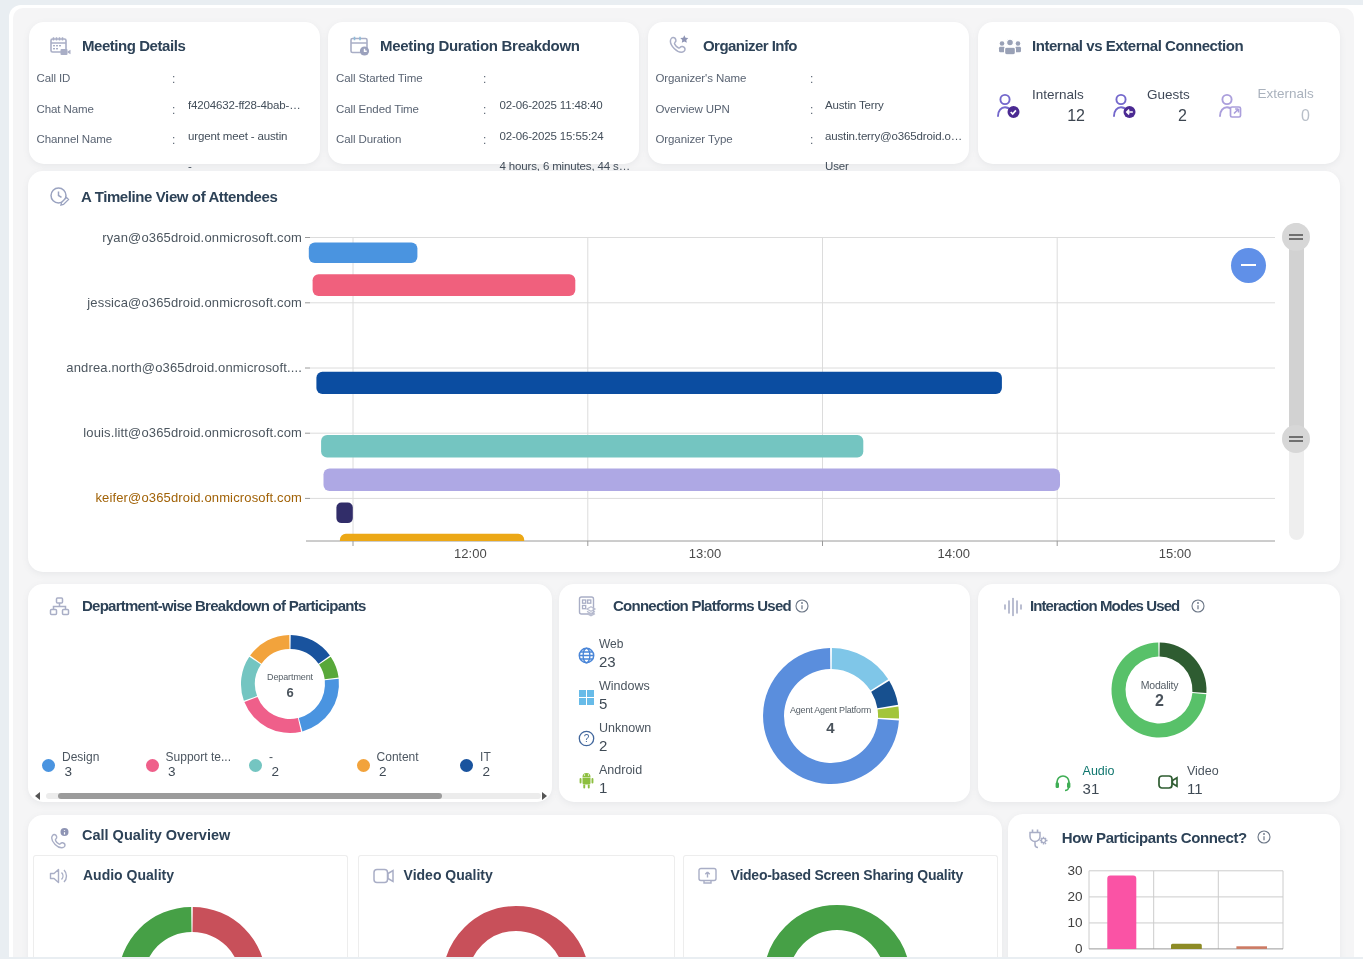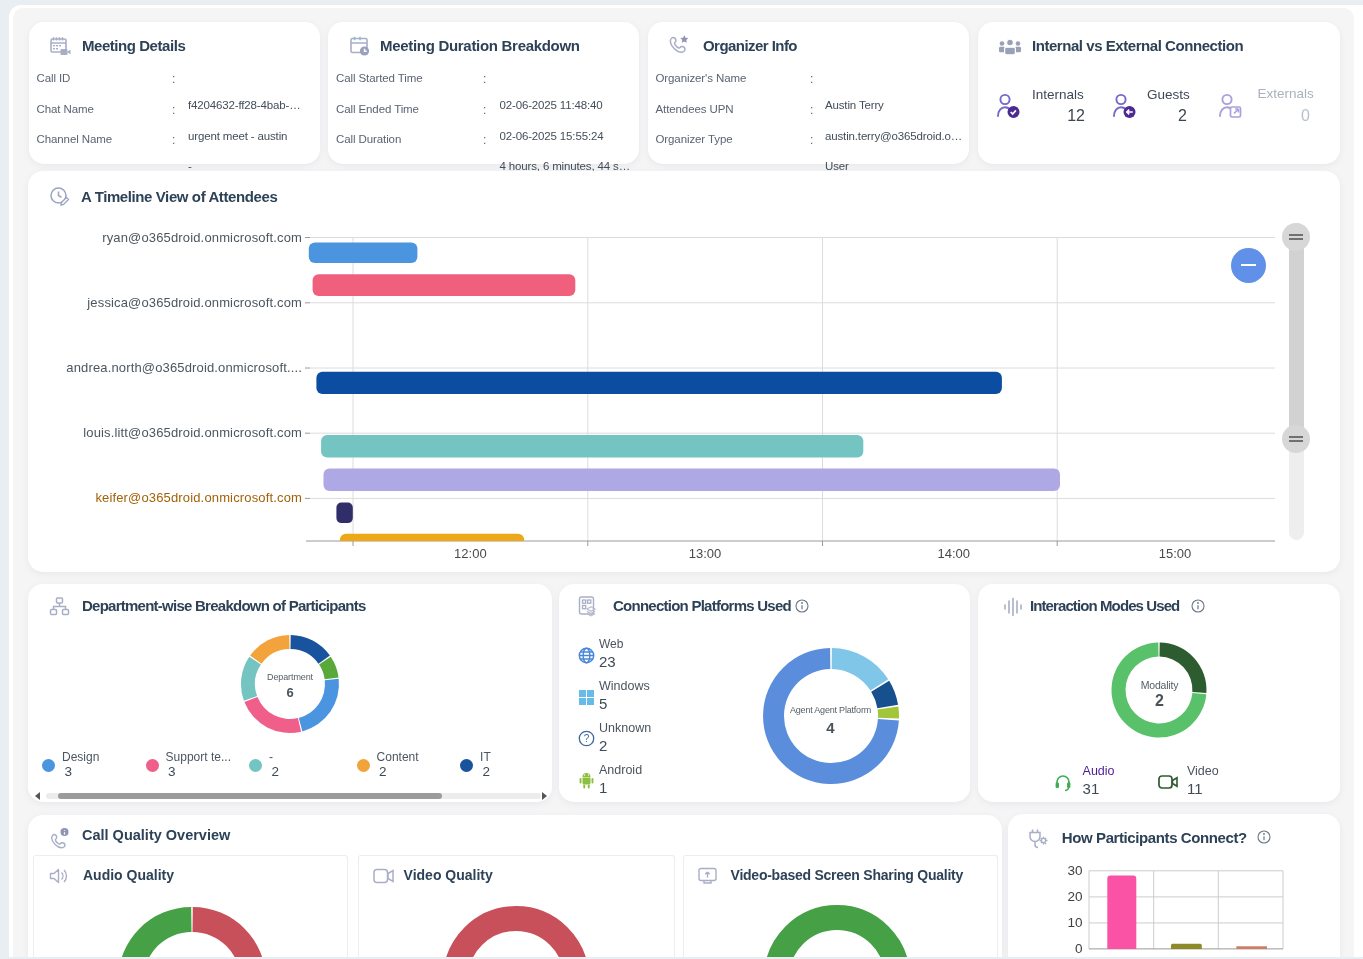--- a/index.html
+++ b/index.html
@@ -85,21 +85,21 @@
   <path d="M6.2 4.5c1 0 2.4 1.2 2.7 2.6.2 1-.3 1.8-1 2.4-.5.4-.6.9-.2 1.7.8 1.6 2.1 2.9 3.6 3.6.8.4 1.3.3 1.7-.2.6-.7 1.4-1.2 2.4-1 1.4.3 2.6 1.7 2.6 2.7 0 1.5-1.9 2.9-3.7 2.9-4.5 0-10.9-6.3-10.9-10.9 0-1.9 1.4-3.8 2.8-3.8z" fill="none" stroke="#a9aec6" stroke-width="1.5"></path>
   <path d="M17.3 2.2l1.2 2.5 2.8.4-2 2 .5 2.7-2.5-1.3-2.5 1.3.5-2.7-2-2 2.8-.4z" fill="#8e94b4"></path>
  </svg>
  <div class="ctitle" style="left:55.5px;top:15px;letter-spacing:-0.55px;">Organizer Info</div>
  <div class="row" style="top:50.5px;">
         <span class="l lbl">Organizer's Name</span>
         <span class="c" style="left:154.5px;">:</span>
         <span class="v val" style="left:169.5px;right:0;">Austin Terry</span>
       </div>
  <div class="row" style="top:81px;">
-        <span class="l lbl">Attendees UPN</span>
+        <span class="l lbl">Overview UPN</span>
         <span class="c" style="left:154.5px;">:</span>
         <span class="v val" style="left:169.5px;right:0;">austin.terry@o365droid.o…</span>
       </div>
  <div class="row" style="top:111.5px;">
         <span class="l lbl">Organizer Type</span>
         <span class="c" style="left:154.5px;">:</span>
         <span class="v val" style="left:169.5px;right:0;">User</span>
       </div>
 </div>
 <div class="card" style="left:964.5px;top:13.5px;width:362px;height:142px;">
@@ -325,21 +325,21 @@
         <path d="M47.3 4.2A47.5 47.5 0 1 1 -0.7 -47.5L-0.5 -33.5A33.5 33.5 0 1 0 33.4 3.0Z" fill="#58c169"></path>
  </svg>
  <div class="abs" style="left:131.1px;top:94.5px;width:100px;text-align:center;font-size:10.5px;letter-spacing:-0.2px;color:#555e66;">Modality</div>
  <div class="abs" style="left:131.1px;top:107.5px;width:100px;text-align:center;font-size:16px;font-weight:700;color:#4a535c;">2</div>
  <svg width="18" height="18" style="left:75.6px;top:189px;" viewBox="0 0 18 18">
   <path d="M3 13v-4a6 6 0 0 1 12 0v4" fill="none" stroke="#3fae55" stroke-width="1.7"></path>
   <rect x="1.6" y="9.5" width="3.4" height="5.5" rx="1.2" fill="#3fae55"></rect>
   <rect x="13" y="9.5" width="3.4" height="5.5" rx="1.2" fill="#3fae55"></rect>
   <path d="M14.7 15a4 4 0 0 1-3.7 2.4" fill="none" stroke="#3fae55" stroke-width="1.5"></path>
  </svg>
- <div class="abs" style="left:104.2px;top:180px;font-size:12.5px;color:#4c1d95;">Audio</div>
+ <div class="abs" style="left:104.2px;top:180px;font-size:12.5px;color:#0f766e;">Audio</div>
  <div class="abs" style="left:104.2px;top:196px;font-size:15px;color:#3f4a55;">31</div>
  <svg width="21" height="16" style="left:180px;top:190px;" viewBox="0 0 21 16">
   <rect x="1" y="2" width="13" height="12" rx="3" fill="none" stroke="#2e5c31" stroke-width="1.7"></rect>
   <path d="M14.5 6.5l4.5-2.8v8.6l-4.5-2.8z" fill="none" stroke="#2e5c31" stroke-width="1.6"></path>
  </svg>
  <div class="abs" style="left:208.6px;top:180px;font-size:12.5px;color:#4a545e;">Video</div>
  <div class="abs" style="left:208.6px;top:196px;font-size:15px;color:#3f4a55;">11</div>
 </div>
 <div class="card" style="left:15px;top:807px;width:974px;height:160px;">
  <svg width="22" height="22" style="left:21px;top:12px;" viewBox="0 0 22 22">

